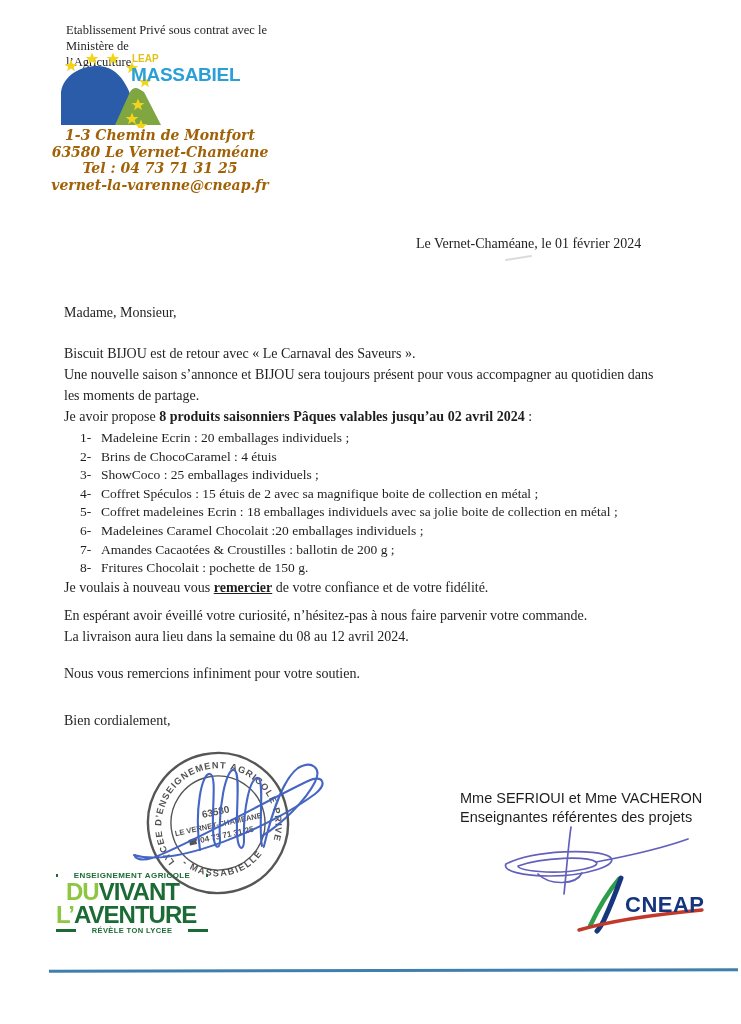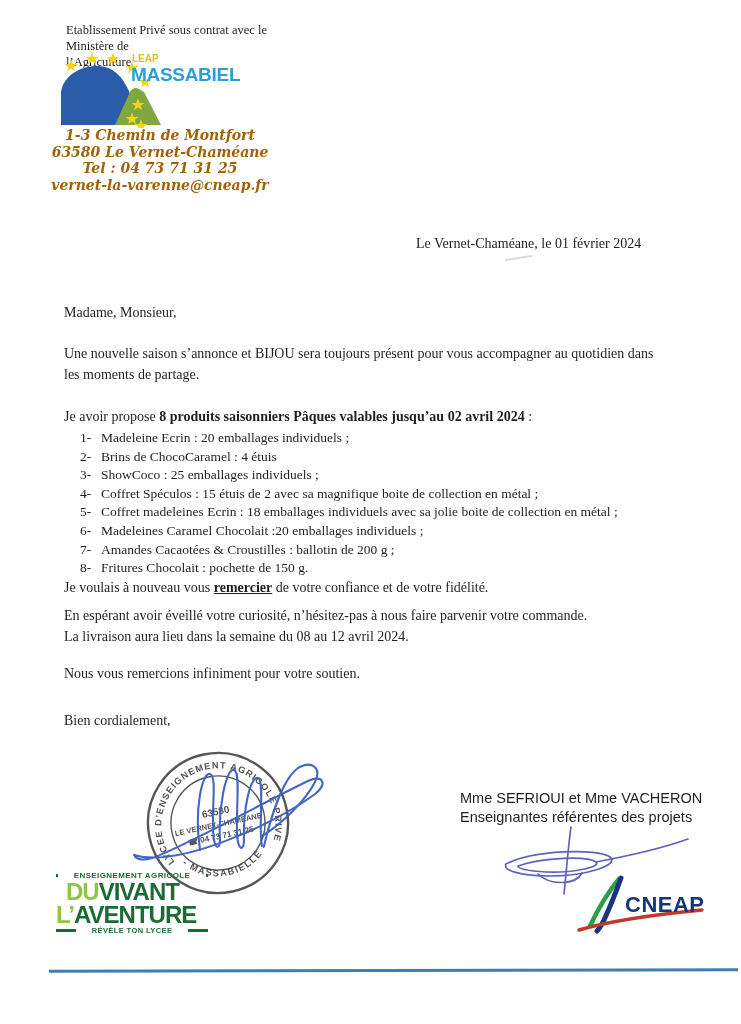--- a/index.html
+++ b/index.html
@@ -104,20 +104,21 @@
     <div>Tel : 04 73 71 31 25</div>
     <div>vernet-la-varenne@cneap.fr</div>
   </div>
 
   <div class="abs date bodyline">Le Vernet-Chaméane, le 01 février 2024</div>
   <div class="abs smudge"></div>
 
   <div class="abs para salutation bodyline">Madame, Monsieur,</div>
 
   <div class="abs para para1">
+    <div class="bodyline">Biscuit BIJOU est de retour avec « Le Carnaval des Saveurs ».</div>
     <div class="bodyline">Une nouvelle saison s’annonce et BIJOU sera toujours présent pour vous accompagner au quotidien dans</div>
     <div class="bodyline">les moments de partage.</div>
   </div>
 
   <div class="abs para intro bodyline"><span>Je avoir propose </span><strong>8 produits saisonniers Pâques valables jusqu’au 02 avril 2024</strong><span> :</span></div>
 
   <div class="abs plist">
     <div class="prow">
         <span class="pnum">1-</span>
         <span>Madeleine Ecrin : 20 emballages individuels ;</span>

